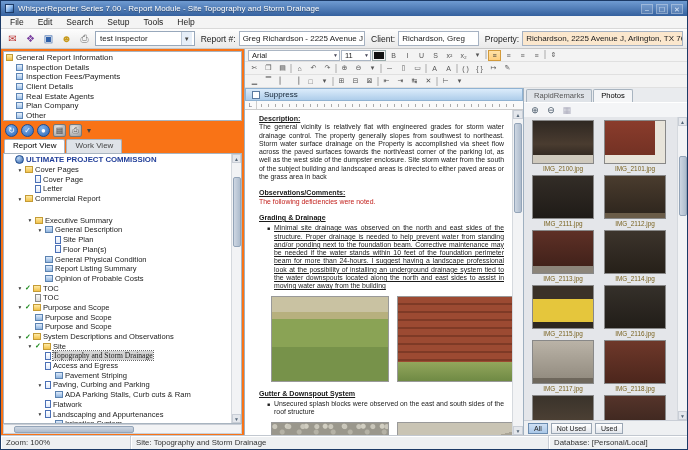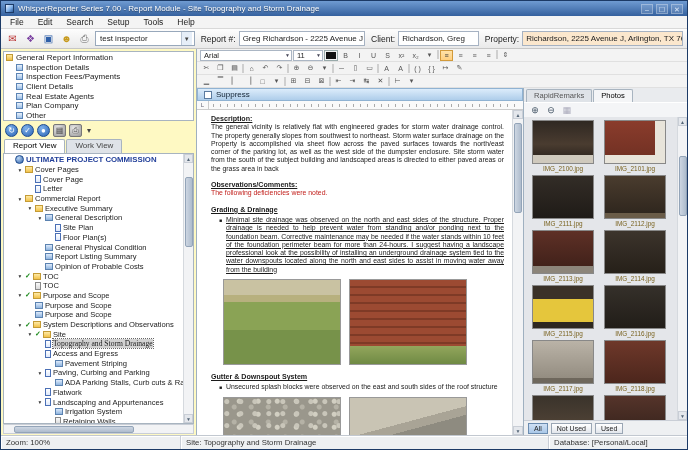--- a/index.html
+++ b/index.html
@@ -27,21 +27,21 @@
   .dropdown{height:15px;background:#fff;border:1px solid #98a8bb;display:flex;align-items:center;font-size:8px;padding:0 2px 0 4px;gap:4px;}
   .dd-inspector{width:104px;}
   .dd-caret{margin-left:auto;color:#444;font-size:6px;background:#e6eef8;border-left:1px solid #b8c4d4;align-self:stretch;display:flex;align-items:center;padding:0 2px;}
   .field-label{font-size:8.5px;color:#222;margin-left:3px;}
   .field{height:15px;background:#fff;border:1px solid #a6b2c2;font-size:8px;display:flex;align-items:center;
          padding:0 3px;overflow:hidden;white-space:nowrap;}
   .f-report{width:132px;} .f-client{width:84px;} .f-property{width:168px;background:#fbe7cd;}
   
   .body{flex:1;display:flex;min-height:0;}
   
-  .left{width:196px;flex:none;display:flex;flex-direction:column;background:#fef9c3;border-right:1px solid #9fb0c0;min-height:0;}
+  .left{width:244px;flex:none;display:flex;flex-direction:column;background:#f97316;border-right:1px solid #9fb0c0;min-height:0;}
   .ginfo{height:70px;flex:none;margin:2px 2px 1px 2px;background:#fff;border:1px solid #a8b4c0;overflow:hidden;padding:1px 0 0 2px;}
   .grow{display:flex;align-items:center;gap:3px;height:9.6px;font-size:8px;white-space:nowrap;}
   .grow .gicon{width:7px;height:7px;flex:none;background:linear-gradient(#ffe9a2,#f0bf45);border:1px solid #c09a35;}
   .grow.child{padding-left:10px;}
   .grow.child .gicon{background:linear-gradient(#e8f1fc,#9cc0e8);border:1px solid #5c84b4;}
   .mini-toolbar{height:17px;flex:none;display:flex;align-items:center;gap:3px;padding:0 4px;}
   .mbtn{width:13px;height:13px;border-radius:50%;display:flex;align-items:center;justify-content:center;
         font-size:8px;color:#fff;background:radial-gradient(circle at 35% 30%,#7fb2ec,#2b64b4);border:1px solid #1d4b8f;}
   .mbtn.gray{background:radial-gradient(circle at 35% 30%,#e8e8e8,#9a9a9a);border-color:#777;color:#555;border-radius:2px;}
   .mbtn.flat{background:none;border:none;color:#444;border-radius:0;width:8px;}
@@ -125,21 +125,21 @@
   .t9{background:linear-gradient(#bab3a7,#8f887c);box-shadow:inset 0 -10px 0 -5px #6e675c;}
   .t10{background:linear-gradient(#6e382a,#4c261c);}
   .t11{background:linear-gradient(#3a332b,#58493a);}
   .t12{background:linear-gradient(#55342a,#32201a);}
   .pfilter{height:15px;flex:none;display:flex;align-items:center;gap:3px;padding:0 4px;background:#eef0f2;border-top:1px solid #c9ced6;font-size:7px;}
   .fbtn{height:11px;padding:0 5px;display:flex;align-items:center;border:1px solid #9aa6b4;background:linear-gradient(#fff,#e2e6ec);}
   .fbtn.on{background:linear-gradient(#cfe0f4,#aac8e8);border-color:#6b8cb0;}
   
   .statusbar{height:14px;flex:none;background:#eef0f2;border-top:1px solid #c2c8d0;display:flex;align-items:stretch;font-size:7.8px;color:#333;}
   .sb{display:flex;align-items:center;padding:0 5px;border-right:1px solid #c9ced6;box-shadow:inset 1px 1px 0 #fff;white-space:nowrap;overflow:hidden;}
-  .sb1{width:180px;} .sb2{flex:1;} .sb3{width:138px;border-right:none;}
+  .sb1{width:130px;} .sb2{flex:1;} .sb3{width:138px;border-right:none;}
 </style>
 </head>
 <body>
 
 <div class="app">
 
   <div class="titlebar">
     <span class="app-icon"></span>
     <span class="title-text">WhisperReporter Series 7.00 - Report Module - Site Topography and Storm Drainage</span>
     <span class="win-btns">
@@ -265,21 +265,21 @@
 
     <span class="ticon d"></span>
     <span class="tlabel">Letter</span>
   </div>
             <div class="trow" style="padding-left: 12px;">
     <span class="chev">▾</span>
 
     <span class="ticon f"></span>
     <span class="tlabel">Commercial Report</span>
   </div>
-            <div class="trow" style="padding-left: 22px;">
+            <div class="trow" style="padding-left: 22px; margin-top: 12px;">
     <span class="chev">▾</span>
 
     <span class="ticon f"></span>
     <span class="tlabel">Executive Summary</span>
   </div>
             <div class="trow" style="padding-left: 32px;">
     <span class="chev">▾</span>
 
     <span class="ticon fb"></span>
     <span class="tlabel">General Description</span>

